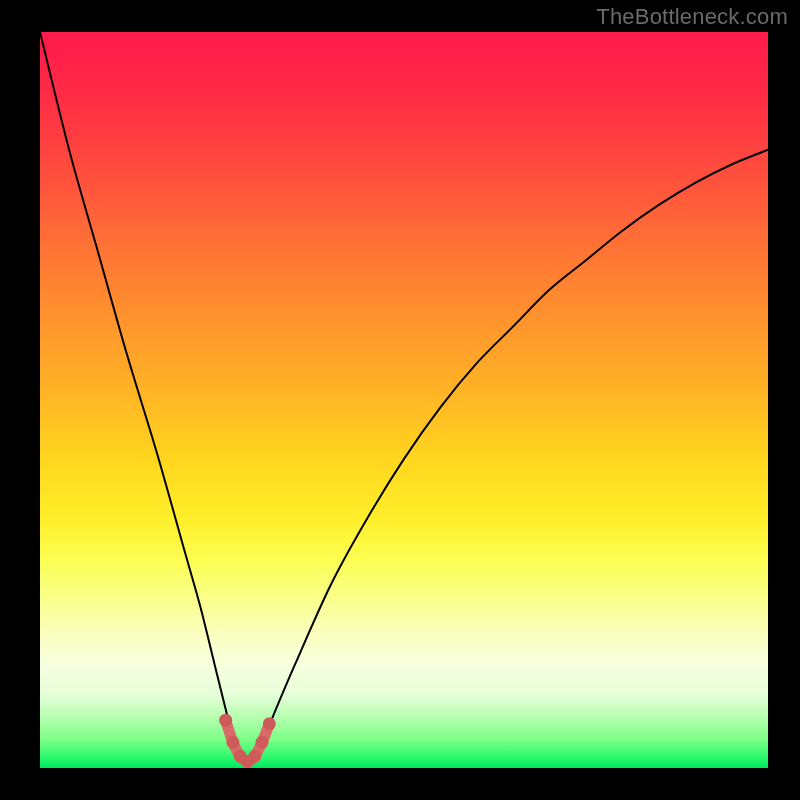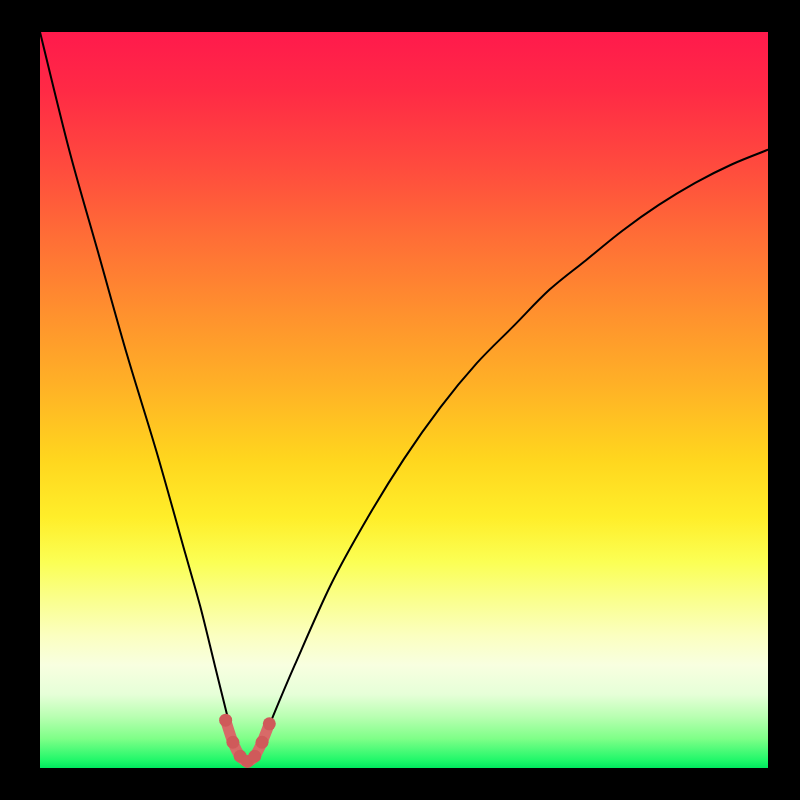--- a/index.html
+++ b/index.html
@@ -73,20 +73,21 @@
     stroke-linecap: round;
   }
   .curve circle.dot {
     fill: #cf5a5a;
   }
 </style>
 </head>
 <body>
 
 <div class="frame">
+  <div class="watermark">TheBottleneck.com</div>
   <div class="plot">
     <svg class="curve" viewBox="0 0 728 736" preserveAspectRatio="none">
       <path id="main-curve" class="main" d="M 0 0 C 4.8533333333333335 19.626666666666665, 19.413333333333334 80.95999999999998, 29.12 117.75999999999999 C 38.82666666666667 154.56, 48.53333333333334 186.4533333333334, 58.24 220.80000000000007 C 67.94666666666667 255.14666666666673, 77.65333333333334 290.71999999999997, 87.36 323.84 C 97.06666666666666 356.96, 106.77333333333334 386.4, 116.48 419.52 C 126.18666666666667 452.64, 138.32 496.79999999999995, 145.6 522.56 C 152.88 548.3199999999999, 155.30666666666667 555.6800000000001, 160.16 574.08 C 165.01333333333332 592.48, 169.86666666666667 613.3333333333334, 174.72 632.96 C 179.57333333333332 652.5866666666667, 185.64 677.12, 189.28 691.84 C 192.92000000000002 706.5600000000001, 193.52666666666667 714.5333333333333, 196.56 721.28 C 199.59333333333333 728.0266666666666, 203.83999999999997 732.32, 207.48 732.32 C 211.12 732.32, 214.15333333333334 729.2533333333333, 218.4 721.28 C 222.64666666666668 713.3066666666666, 226.89333333333335 699.2, 232.96 684.48 C 239.02666666666667 669.76, 245.0933333333333 655.0400000000001, 254.79999999999998 632.96 C 264.50666666666666 610.88, 279.06666666666666 576.5333333333333, 291.2 552 C 303.3333333333333 527.4666666666667, 315.4666666666667 506.61333333333334, 327.6 485.76 C 339.73333333333335 464.90666666666664, 351.8666666666667 445.28, 364 426.88 C 376.1333333333333 408.48, 388.2666666666667 391.3066666666667, 400.40000000000003 375.36 C 412.53333333333336 359.41333333333336, 424.6666666666667 344.6933333333333, 436.8 331.2 C 448.93333333333334 317.70666666666665, 461.06666666666666 306.6666666666667, 473.2 294.40000000000003 C 485.3333333333333 282.1333333333334, 497.46666666666664 268.64, 509.59999999999997 257.59999999999997 C 521.7333333333333 246.55999999999997, 533.8666666666667 237.97333333333336, 546 228.16000000000003 C 558.1333333333333 218.3466666666667, 570.2666666666667 207.92000000000002, 582.4 198.72000000000003 C 594.5333333333333 189.52000000000004, 606.6666666666666 180.93333333333337, 618.8 172.96000000000004 C 630.9333333333333 164.9866666666667, 643.0666666666667 157.62666666666667, 655.2 150.88 C 667.3333333333334 144.13333333333333, 679.4666666666667 138.00000000000003, 691.6 132.48000000000002 C 703.7333333333333 126.96000000000002, 721.9333333333334 120.21333333333332, 728 117.75999999999999"></path>
       <path id="marker-arc" class="marker-stroke" d="M 185.64000000000001 688.16 C 186.85333333333335 691.8399999999999, 190.49333333333334 704.2293333333333, 192.92000000000002 710.24 C 195.3466666666667 716.2506666666667, 197.77333333333337 721.0346666666667, 200.20000000000002 724.224 C 202.62666666666667 727.4133333333334, 205.05333333333334 729.376, 207.48 729.376 C 209.90666666666664 729.376, 212.33333333333331 727.4133333333334, 214.76 724.224 C 217.18666666666667 721.0346666666667, 219.61333333333332 715.6373333333333, 222.04 710.24 C 224.46666666666667 704.8426666666667, 228.10666666666665 694.9066666666668, 229.32 691.84"></path>
       <g id="marker-dots">
           <circle class="dot" cx="185.64000000000001" cy="688.16" r="6.5"></circle>
           <circle class="dot" cx="192.92000000000002" cy="710.24" r="6.5"></circle>
           <circle class="dot" cx="200.20000000000002" cy="724.224" r="6.5"></circle>
           <circle class="dot" cx="207.48" cy="729.376" r="6.5"></circle>
           <circle class="dot" cx="214.76" cy="724.224" r="6.5"></circle>

